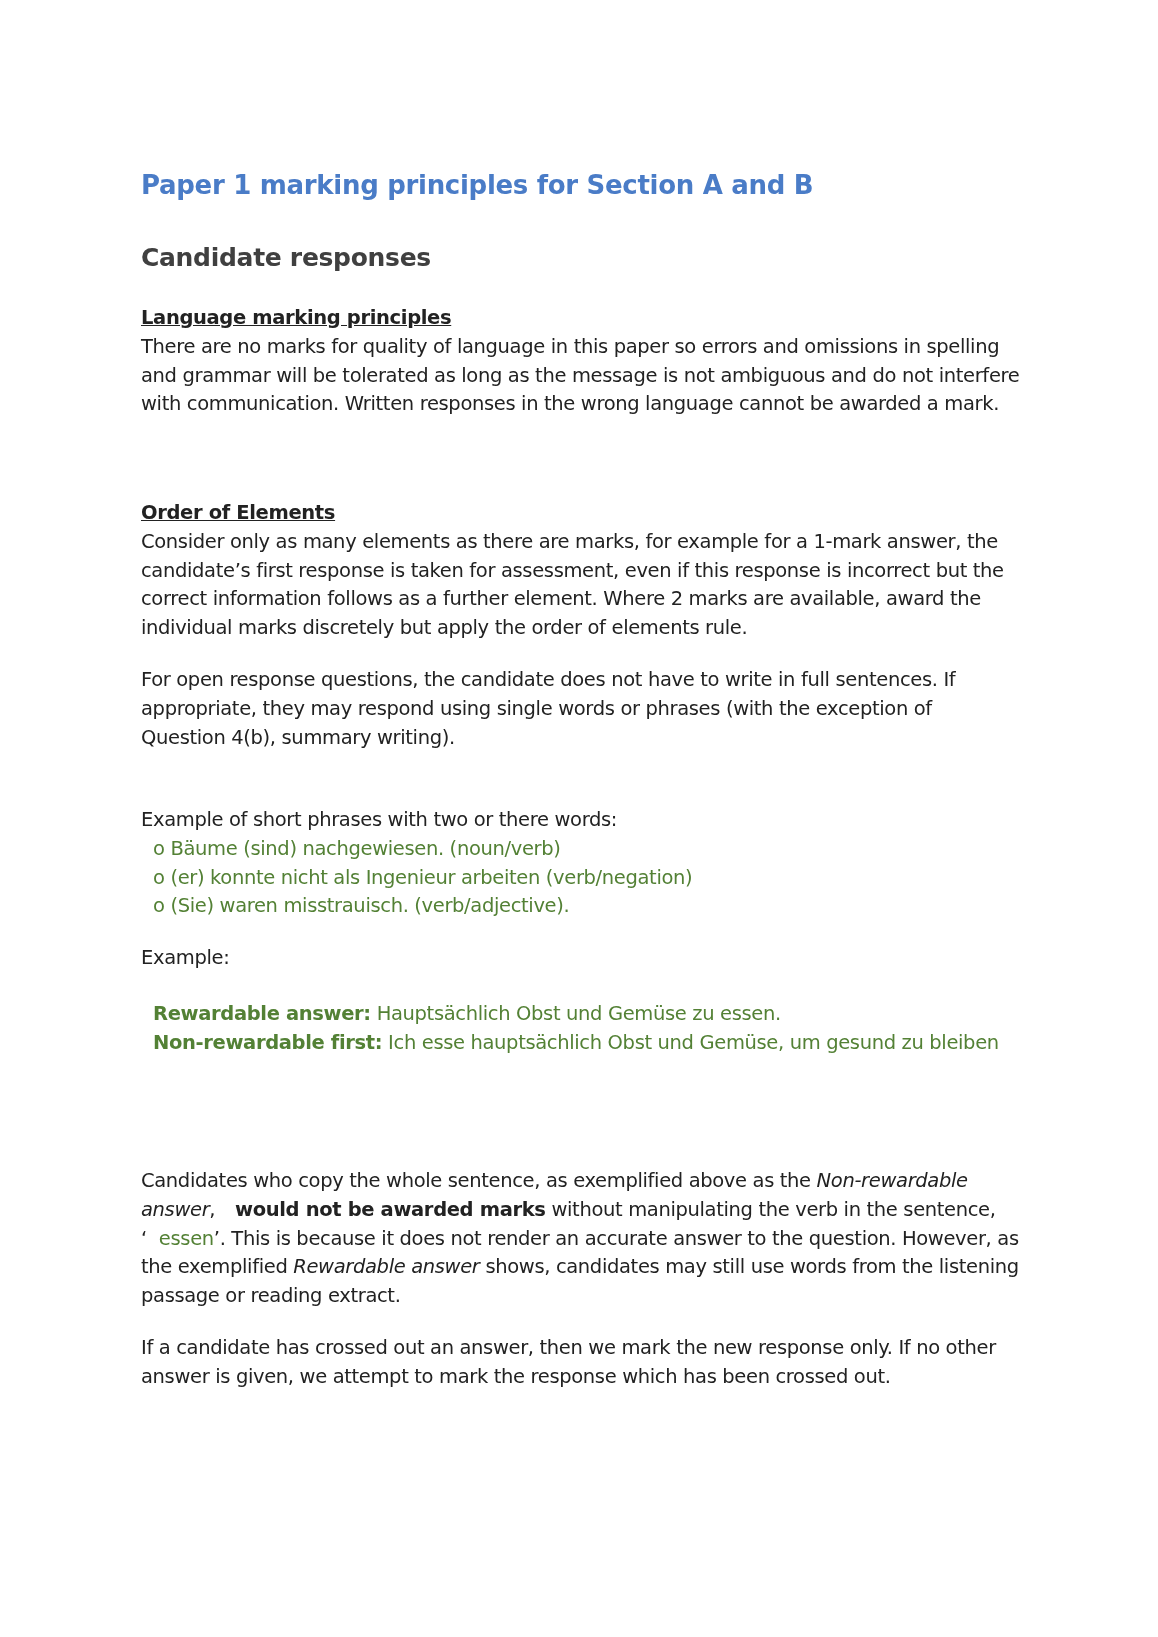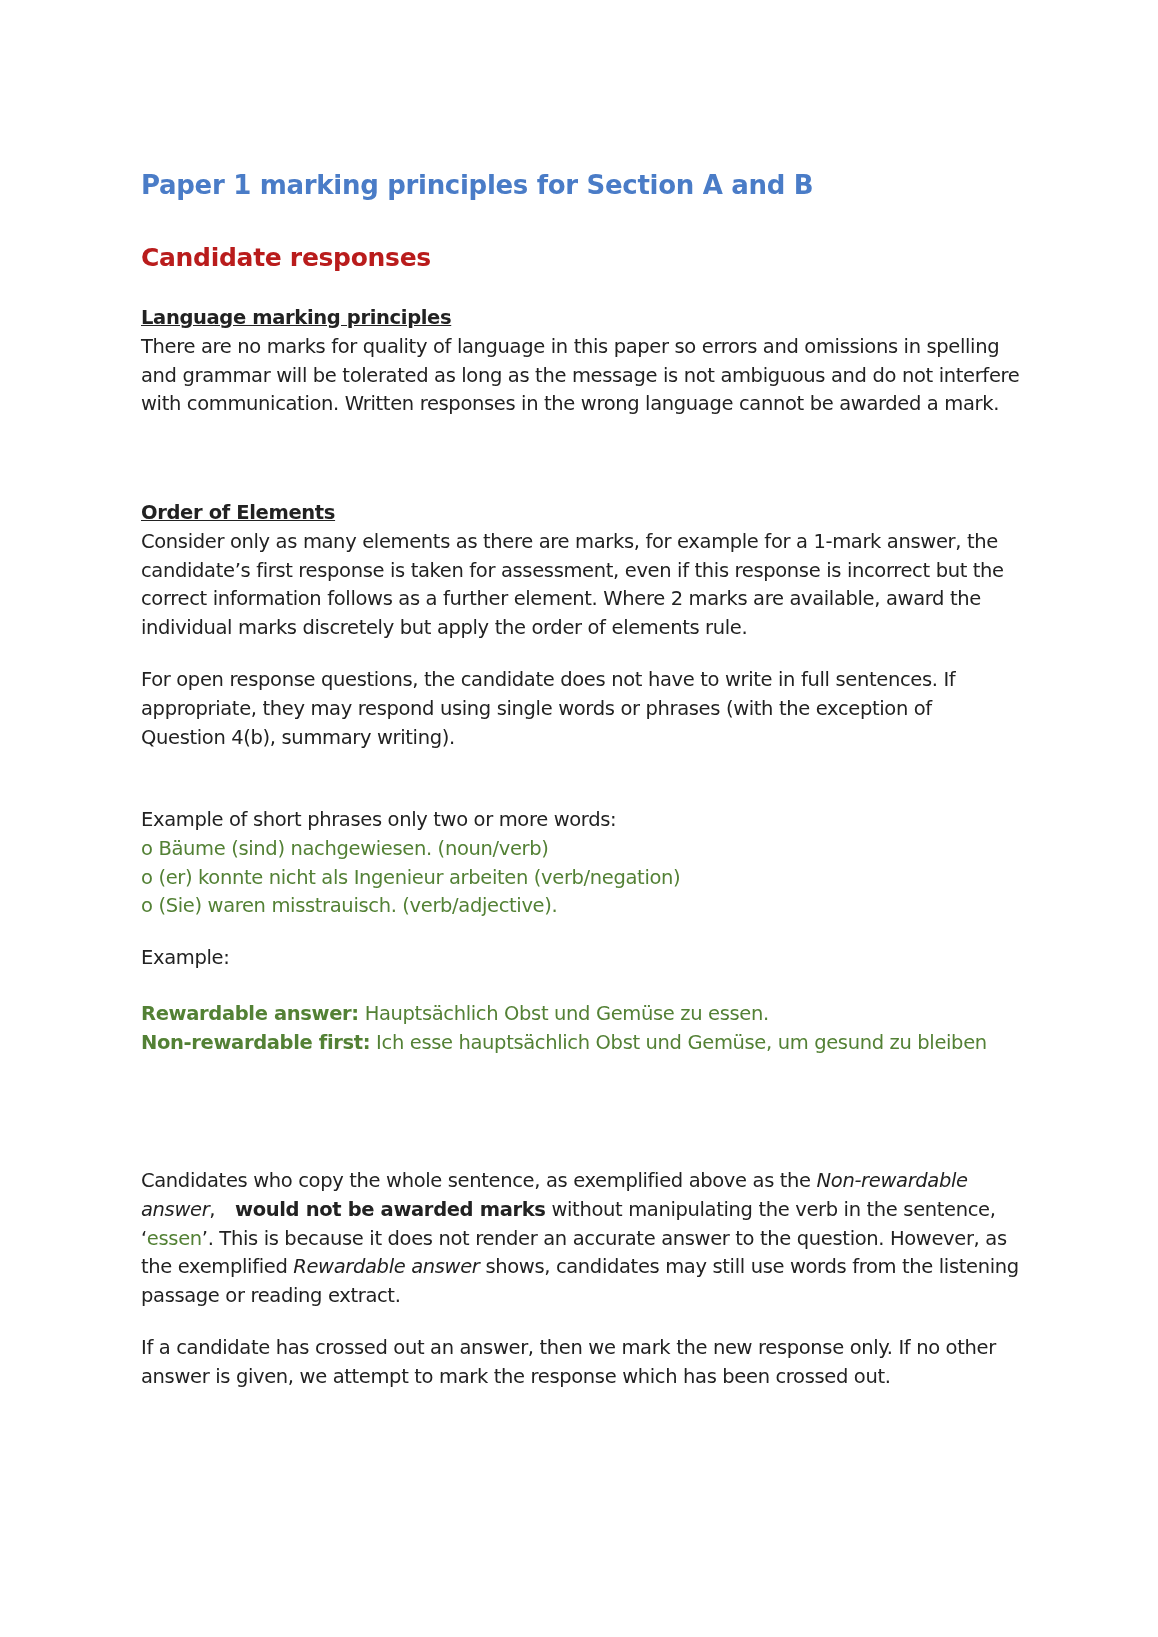--- a/index.html
+++ b/index.html
@@ -1,23 +1,23 @@
 <!DOCTYPE html>
 <html><head>
 <meta charset="utf-8">
 <style>
   html, body { margin: 0; padding: 0; background: #ffffff; }
   body { width: 1158px; height: 1637px; position: relative; overflow: hidden;
          font-family: "DejaVu Sans", sans-serif; color: #222222; }
   .page { position: absolute; left: 141px; top: 0; width: 880px; }
   .h1 { position: absolute; top: 170px; left: 0; font-size: 26px; font-weight: bold; color: #4a7cc7; letter-spacing: -0.3px; white-space: nowrap; }
-  .h2 { position: absolute; top: 243px; left: 0; font-size: 25px; font-weight: bold; color: #b91c1c; letter-spacing: -0.3px; white-space: nowrap; }
+  .h2 { position: absolute; top: 243px; left: 0; font-size: 25px; font-weight: bold; color: #404040; letter-spacing: -0.3px; white-space: nowrap; }
   .block { position: absolute; left: 0; width: 880px; font-size: 19.5px; line-height: 28.8px; letter-spacing: -0.35px; }
   .sh { font-weight: bold; text-decoration: underline; color: #222; display: block; }
-  .green { color: #538135; }
+  .green { color: #538135; margin-left: 12px; }
   .gb { color: #538135; font-weight: bold; }
   p { margin: 0; }
   .b { font-weight: bold; margin-left: 14px; }
   .i { font-style: italic; }
 </style>
 </head>
 <body>
 
 <div class="page">
   <div class="h1">Paper 1 marking principles for Section A and B</div>
@@ -31,21 +31,21 @@
   <div class="block" style="top:499px;">
     <span class="sh">Order of Elements</span>
     <p>Consider only as many elements as there are marks, for example for a 1-mark answer, the candidate’s first response is taken for assessment, even if this response is incorrect but the correct information follows as a further element. Where 2 marks are available, award the individual marks discretely but apply the order of elements rule.</p>
   </div>
 
   <div class="block" style="top:666px;">
     <p>For open response questions, the candidate does not have to write in full sentences. If appropriate, they may respond using single words or phrases (with the exception of Question 4(b), summary writing).</p>
   </div>
 
   <div class="block" style="top:806px;">
-    <p>Example of short phrases only two or more words:</p>
+    <p>Example of short phrases with two or there words:</p>
     <p class="green">o Bäume (sind) nachgewiesen. (noun/verb)</p>
     <p class="green">o (er) konnte nicht als Ingenieur arbeiten (verb/negation)</p>
     <p class="green">o (Sie) waren misstrauisch. (verb/adjective).</p>
   </div>
 
   <div class="block" style="top:944px;">
     <p>Example:</p>
   </div>
 
   <div class="block" style="top:1000px;">

